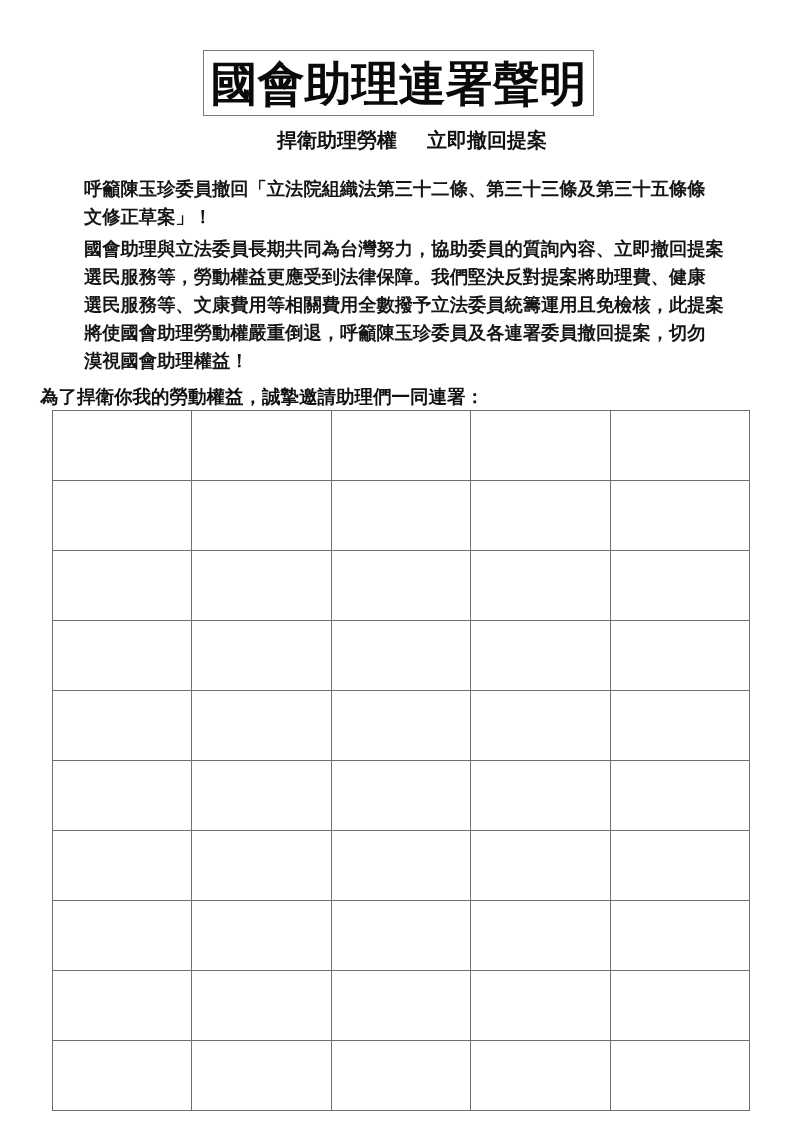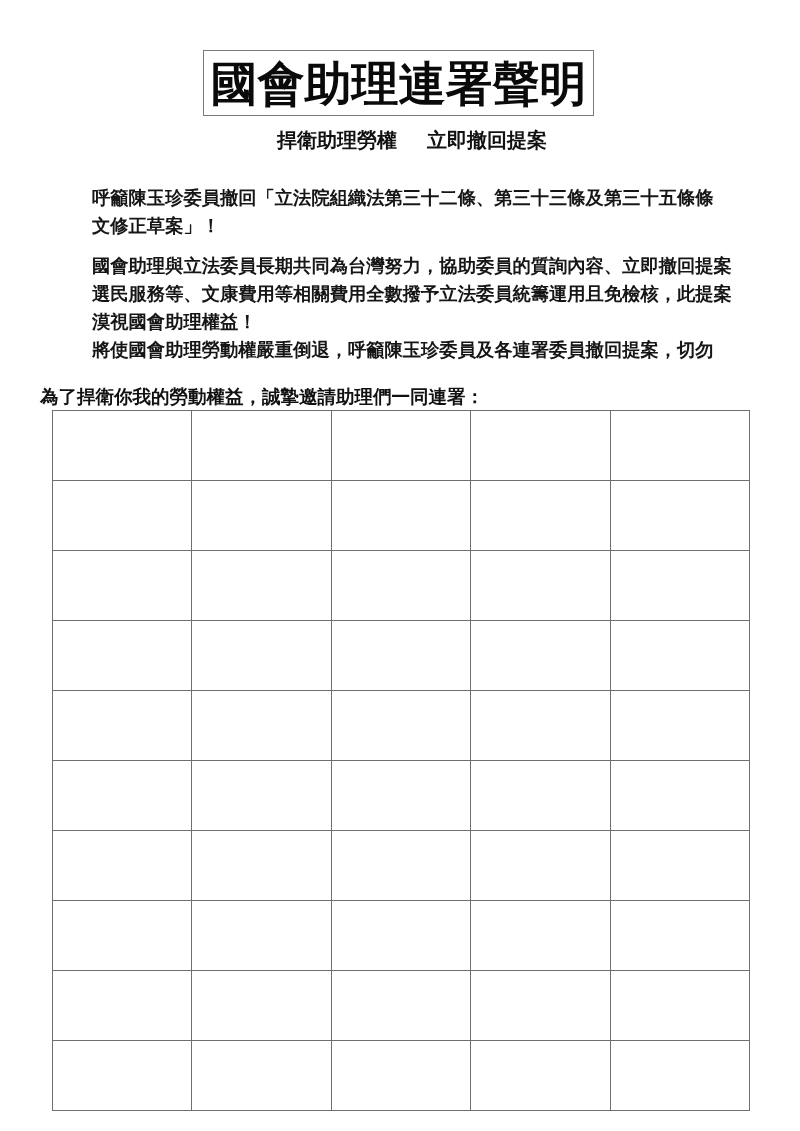--- a/index.html
+++ b/index.html
@@ -55,22 +55,23 @@
       position: absolute;
       left: 80px;
       top: 172px;
       width: 660px;
       font-size: 18.3px;
       font-weight: bold;
       line-height: 28px;
       color: #161616;
     }
     .body-text p {
-      margin: 12px;
+      margin: 4px;
       padding: 0;
+      font-family: Liberation Mono, monospace;
     }
     .body-text .line {
       display: block;
       white-space: nowrap;
     }
     .invite {
       position: absolute;
       left: 40px;
       top: 384px;
       font-size: 18.5px;
@@ -105,23 +106,24 @@
   <span>捍衛助理勞權</span><span class="gap"></span><span>立即撤回提案</span>
 </div>
 
 <div class="body-text">
   <p>
     <span class="line">呼籲陳玉珍委員撤回「立法院組織法第三十二條、第三十三條及第三十五條條</span>
     <span class="line">文修正草案」！</span>
   </p>
   <p>
     <span class="line">國會助理與立法委員長期共同為台灣努力，協助委員的質詢內容、立即撤回提案</span>
+    <span class="line">選民服務等，勞動權益更應受到法律保障。我們堅決反對提案將助理費、健康</span>
     <span class="line">選民服務等、文康費用等相關費用全數撥予立法委員統籌運用且免檢核，此提案</span>
+    <span class="line">將使國會助理勞動權嚴重倒退，呼籲陳玉珍委員及各連署委員撤回提案，切勿</span>
     <span class="line">漠視國會助理權益！</span>
-    <span class="line">將使國會助理勞動權嚴重倒退，呼籲陳玉珍委員及各連署委員撤回提案，切勿</span>
   </p>
 </div>
 
 <div class="invite">為了捍衛你我的勞動權益，誠摯邀請助理們一同連署：</div>
 
 <table class="grid">
   <tbody id="grid-body">
       <tr>
         <td></td>
         <td></td>

